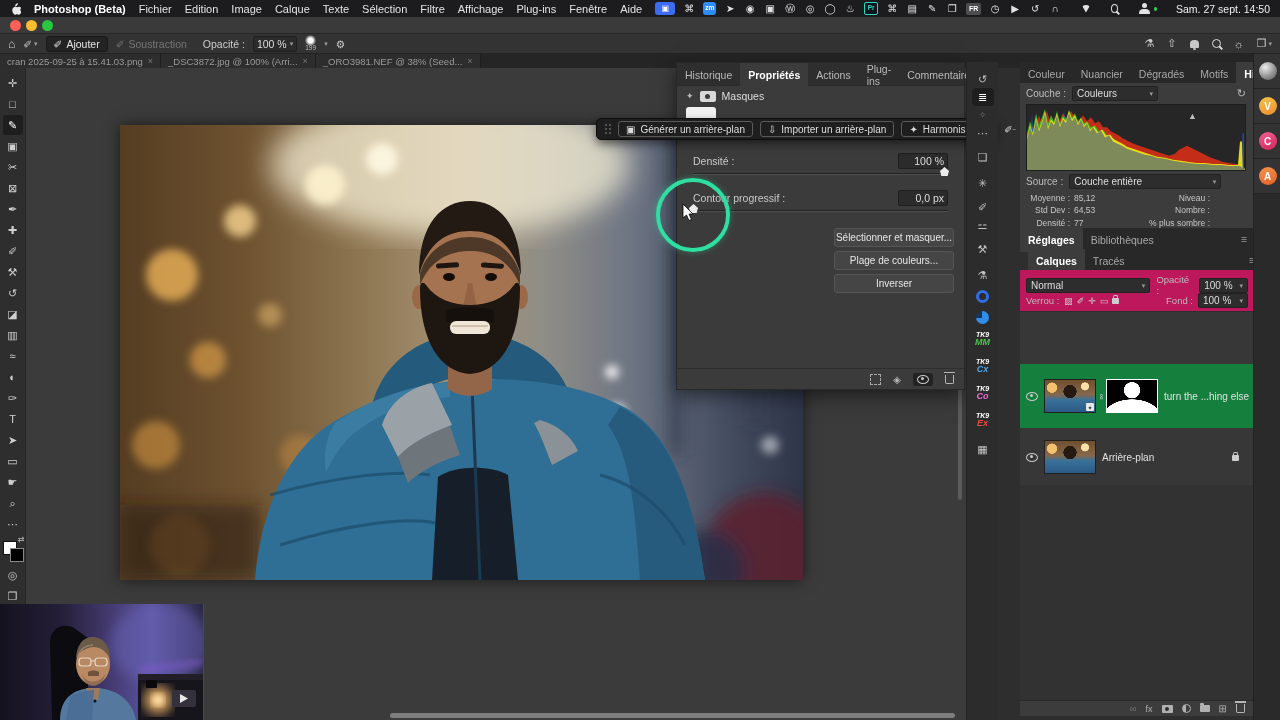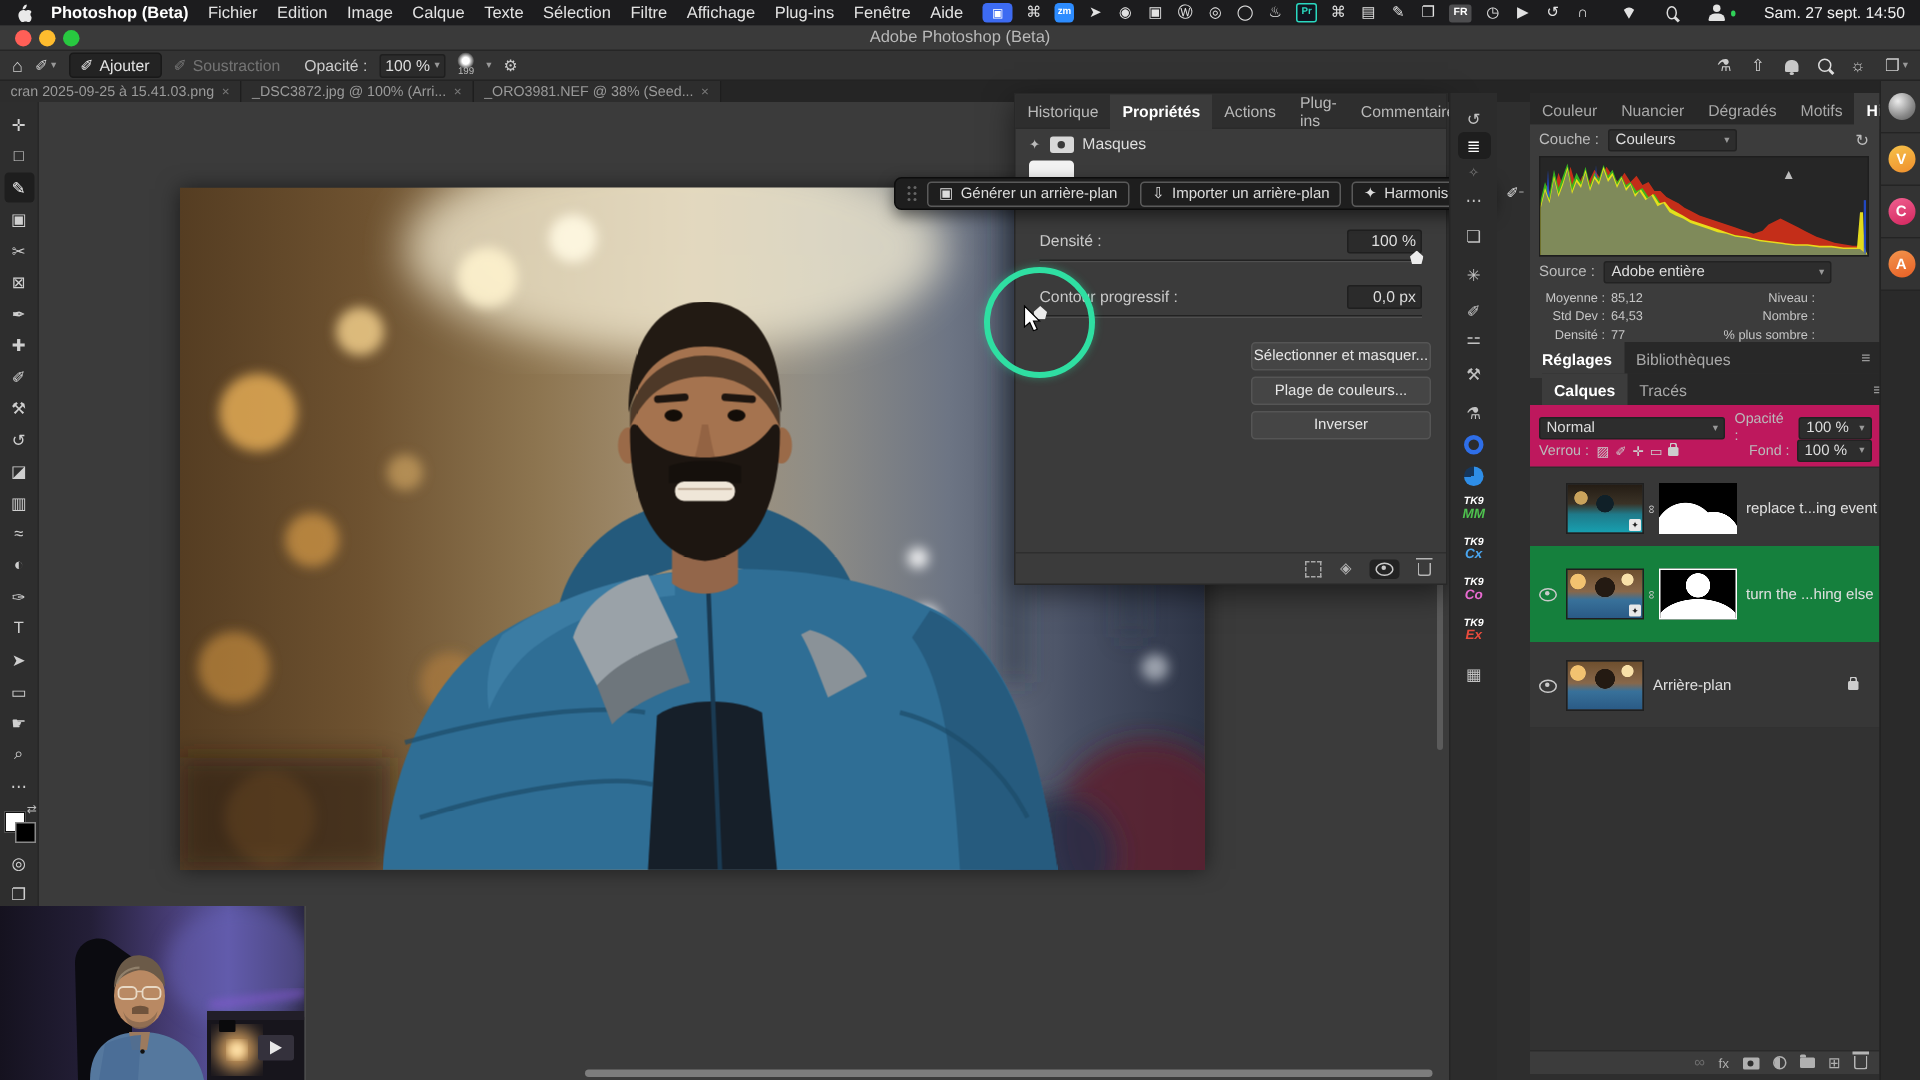--- a/index.html
+++ b/index.html
@@ -203,21 +203,20 @@
   <span class="icon-search" style="margin-left:8px"></span>
   <span class="icon-user" style="margin-left:8px"></span>
     <span class="dot-green"></span>
   <span id="clock" style="margin-left:6px">Sam. 27 sept. 14:50</span>
 </div>
 
 <div id="titlebar" class="abs">
   <span class="light" style="left:10px;background:#ff5f57"></span>
   <span class="light" style="left:26px;background:#febc2e"></span>
   <span class="light" style="left:42px;background:#28c840"></span>
-  <span class="title">Adobe Photoshop (Beta)</span>
 </div>
 
 <div id="optionsbar" class="abs">
   <span style="font-size:12px">⌂</span>
   <span class="flex" style="gap:2px">
     <span>✐</span>
     <span class="caret">▾</span>
   </span>
   <span class="opt-btn">
     <span>✐</span>
@@ -530,21 +529,21 @@
       <polygon fill="#2050e8" opacity=".8" points="36,20 37,5 38,20"></polygon>
       <polygon fill="#ece31c" opacity=".95" points="0,64 0,32 3,20 6,28 9,12 12,24 15,16 18,6 21,22 24,14 27,18 30,8 33,20 36,12 39,16 42,6 45,14 48,10 51,18 54,13 57,20 60,17 63,24 67,21 71,27 75,24 79,30 83,29 87,34 91,36 95,38 100,41 106,43 112,45 118,47 124,49 130,51 138,52 146,54 154,55 162,56 170,57 178,57 186,58 194,58 202,59 207,59 211,59 213,36 215,36 216,59 218,64"></polygon>
       <rect x="215.5" y="28" width="1.5" height="36" fill="#2050e8" opacity=".8"></rect>
       <polygon fill="#76825f" opacity=".92" points="0,64 0,34 3,22 6,30 9,14 12,26 15,18 18,8 21,24 24,16 27,20 30,10 33,22 36,14 39,18 42,8 45,16 48,12 51,20 54,14 57,22 60,18 63,26 66,22 70,28 74,25 78,32 82,30 86,36 90,38 95,40 100,43 106,45 112,47 118,49 124,50 130,52 138,53 146,55 154,56 162,57 170,58 178,58 186,59 194,59 202,60 208,60 213,60 218,64"></polygon>
     </svg>
     <span id="histwarn">▲</span>
   </div>
   <div style="position:absolute;left:6px;top:91px;display:flex;align-items:center;gap:6px;width:220px">
     <span style="font-size:10px;color:#bbb">Source :</span>
     <span class="select" style="width:152px">
-      <span>Adobe entière</span>
+      <span>Couche entière</span>
         <span class="caret">▾</span>
     </span>
   </div>
   <div id="stats-l" style="position:absolute;left:4px;top:109px">
     <div class="srow">
         <span class="slab">Moyenne :</span>
         <span class="sval">85,12</span>
       </div>
     <div class="srow">
         <span class="slab">Std Dev :</span>
@@ -611,34 +610,20 @@
     <span class="icon-lock"></span>
     <span style="font-size:9.5px;color:#bbb;margin-left:auto;margin-right:5px">Fond :</span>
     <span class="select" style="width:50px">
       <span>100 %</span>
         <span class="caret">▾</span>
     </span>
   </div>
 </div>
 
 <div id="layerslist" class="abs">
-  <div class="lrow" style="top:4px;height:46px">
-    <span class="eyewell"></span>
-    <span class="lthumb" style="background:
-      radial-gradient(circle at 50% 40%, #102028 0 18%, transparent 19%),
-      radial-gradient(circle at 18% 28%, #caa35c 0 9%, transparent 10%),
-      linear-gradient(180deg,#241c14 0%,#3a3226 40%,#1f7a8a 62%,#17a0b0 100%)">
-      <span class="thumb-badge">✦</span>
-      </span>
-    <span class="linkic">∞</span>
-    <span class="lmask" style="background:
-      radial-gradient(ellipse 42% 70% at 34% 108%, #fff 98%, transparent),
-      radial-gradient(ellipse 34% 52% at 70% 108%, #fff 98%, transparent), #000"></span>
-    <span class="lname">replace t...ing event</span>
-  </div>
 
   <div class="lrow selected" style="top:52px;height:64px">
     <span class="eyewell">
         <span class="icon-eye"></span>
       </span>
     <span class="lthumb" style="background:
       radial-gradient(circle at 50% 36%, #241a12 0 20%, transparent 21%),
       radial-gradient(circle at 14% 24%, #f2c270 0 10%, transparent 11%),
       radial-gradient(circle at 80% 20%, #f8e0a8 0 8%, transparent 9%),
       linear-gradient(180deg,#6e4f2e 0%,#87674a 45%,#38719a 62%,#2a5a85 100%)">

